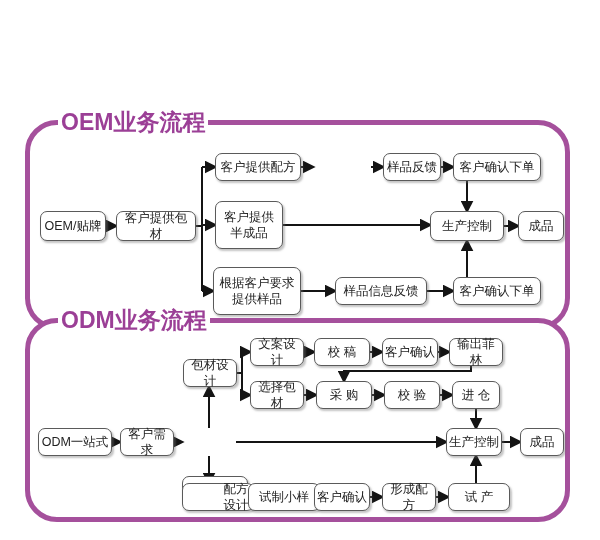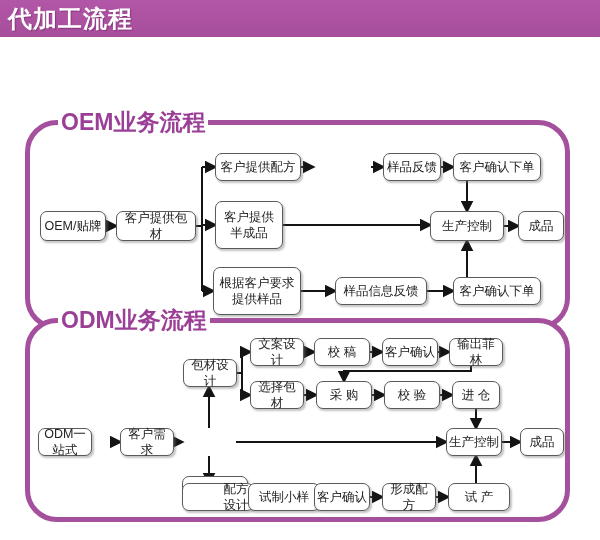--- a/index.html
+++ b/index.html
@@ -19,23 +19,20 @@
     box-shadow:1.5px 2px 2px rgba(110,110,110,.4);
     display:flex;align-items:center;justify-content:center;text-align:center;
     font-size:12.5px;font-weight:normal;color:#222;line-height:1.3;
     white-space:pre-line;padding:1px 2px;}
   .edge{stroke:#141414;stroke-width:2;fill:none;}
 </style>
 </head>
 <body>
 
 <div id="root">
-  <div class="header">
-    <span class="header-title">代加工流程</span>
-  </div>
   <div class="panel" style="left: 25px; top: 72px; width: 535px; height: 200px; margin-top: 48px;">
     <span class="panel-title">OEM业务流程</span>
   <svg width="535" height="200">
         <defs>
           <marker id="ah-oem" viewBox="0 0 10 10" refX="8" refY="5" markerWidth="6.5" markerHeight="6.5" orient="auto-start-reverse">
             <path d="M0,0 L10,5 L0,10 z" fill="#141414"></path>
           </marker>
         </defs>
         <polyline points="76,101 86,101" class="edge" marker-end="url(#ah-oem)"></polyline>
         <polyline points="166,101 172,101" class="edge"></polyline>
@@ -92,21 +89,21 @@
         <polyline points="446,86 446,105" class="edge" marker-end="url(#ah-odm)"></polyline>
         <polyline points="206,119 416,119" class="edge" marker-end="url(#ah-odm)"></polyline>
         <polyline points="179,133 179,160" class="edge" marker-end="url(#ah-odm)"></polyline>
         <polyline points="206,174 218,174" class="edge" marker-end="url(#ah-odm)"></polyline>
         <polyline points="272,174 284,174" class="edge" marker-end="url(#ah-odm)"></polyline>
         <polyline points="340,174 352,174" class="edge" marker-end="url(#ah-odm)"></polyline>
         <polyline points="406,174 418,174" class="edge" marker-end="url(#ah-odm)"></polyline>
         <polyline points="446,160 446,133" class="edge" marker-end="url(#ah-odm)"></polyline>
         <polyline points="472,119 490,119" class="edge" marker-end="url(#ah-odm)"></polyline>
       </svg>
-      <div class="node" style="left: 8px; top: 105px; width: 54px; height: 28px;">ODM一站式</div>
+      <div class="node" style="left: 8px; top: 105px; width: 74px; height: 28px;">ODM一站式</div>
       <div class="node" style="left: 90px; top: 105px; width: 54px; height: 28px;">客户需求</div>
       <div class="node" style="left: 152px; top: 105px; width: 66px; height: 28px; margin-top: 48px;">品牌策划</div>
       <div class="node" style="left: 153px; top: 36px; width: 54px; height: 28px;">包材设计</div>
       <div class="node" style="left: 220px; top: 15px; width: 54px; height: 28px;">文案设计</div>
       <div class="node" style="left: 284px; top: 15px; width: 56px; height: 28px;">校 稿</div>
       <div class="node" style="left: 352px; top: 15px; width: 56px; height: 28px;">客户确认</div>
       <div class="node" style="left: 419px; top: 15px; width: 54px; height: 28px;">输出菲林</div>
       <div class="node" style="left: 220px; top: 58px; width: 54px; height: 28px;">选择包材</div>
       <div class="node" style="left: 286px; top: 58px; width: 56px; height: 28px;">采 购</div>
       <div class="node" style="left: 354px; top: 58px; width: 56px; height: 28px;">校 验</div>

